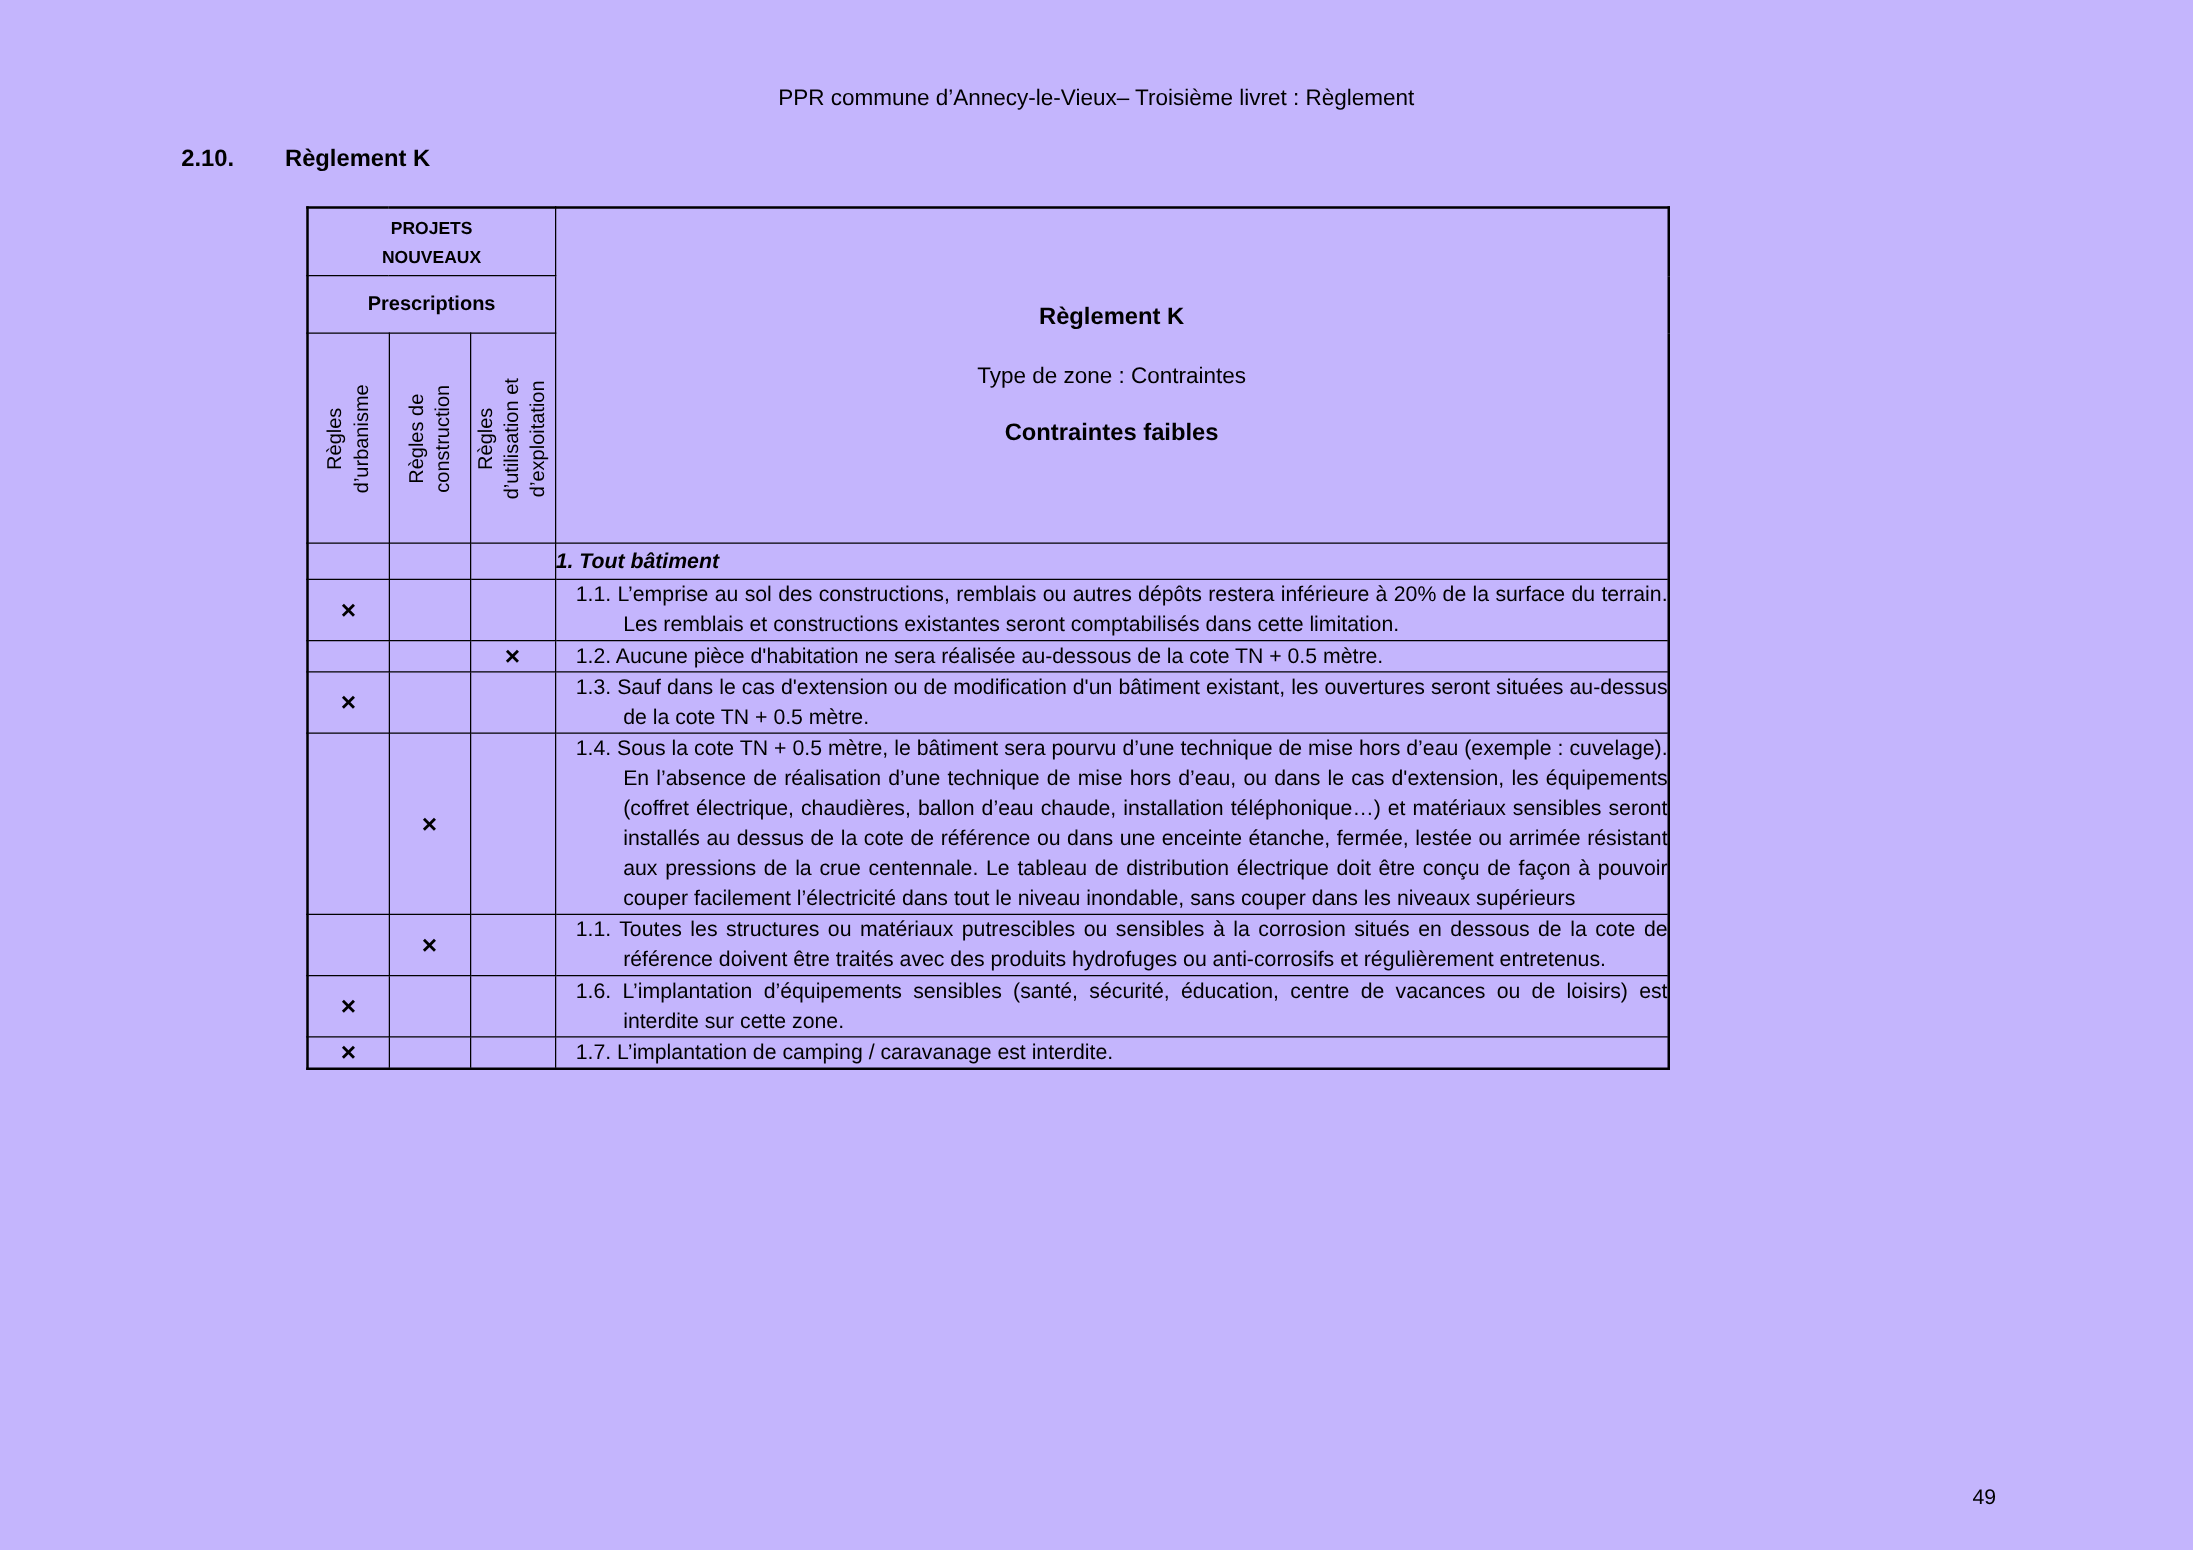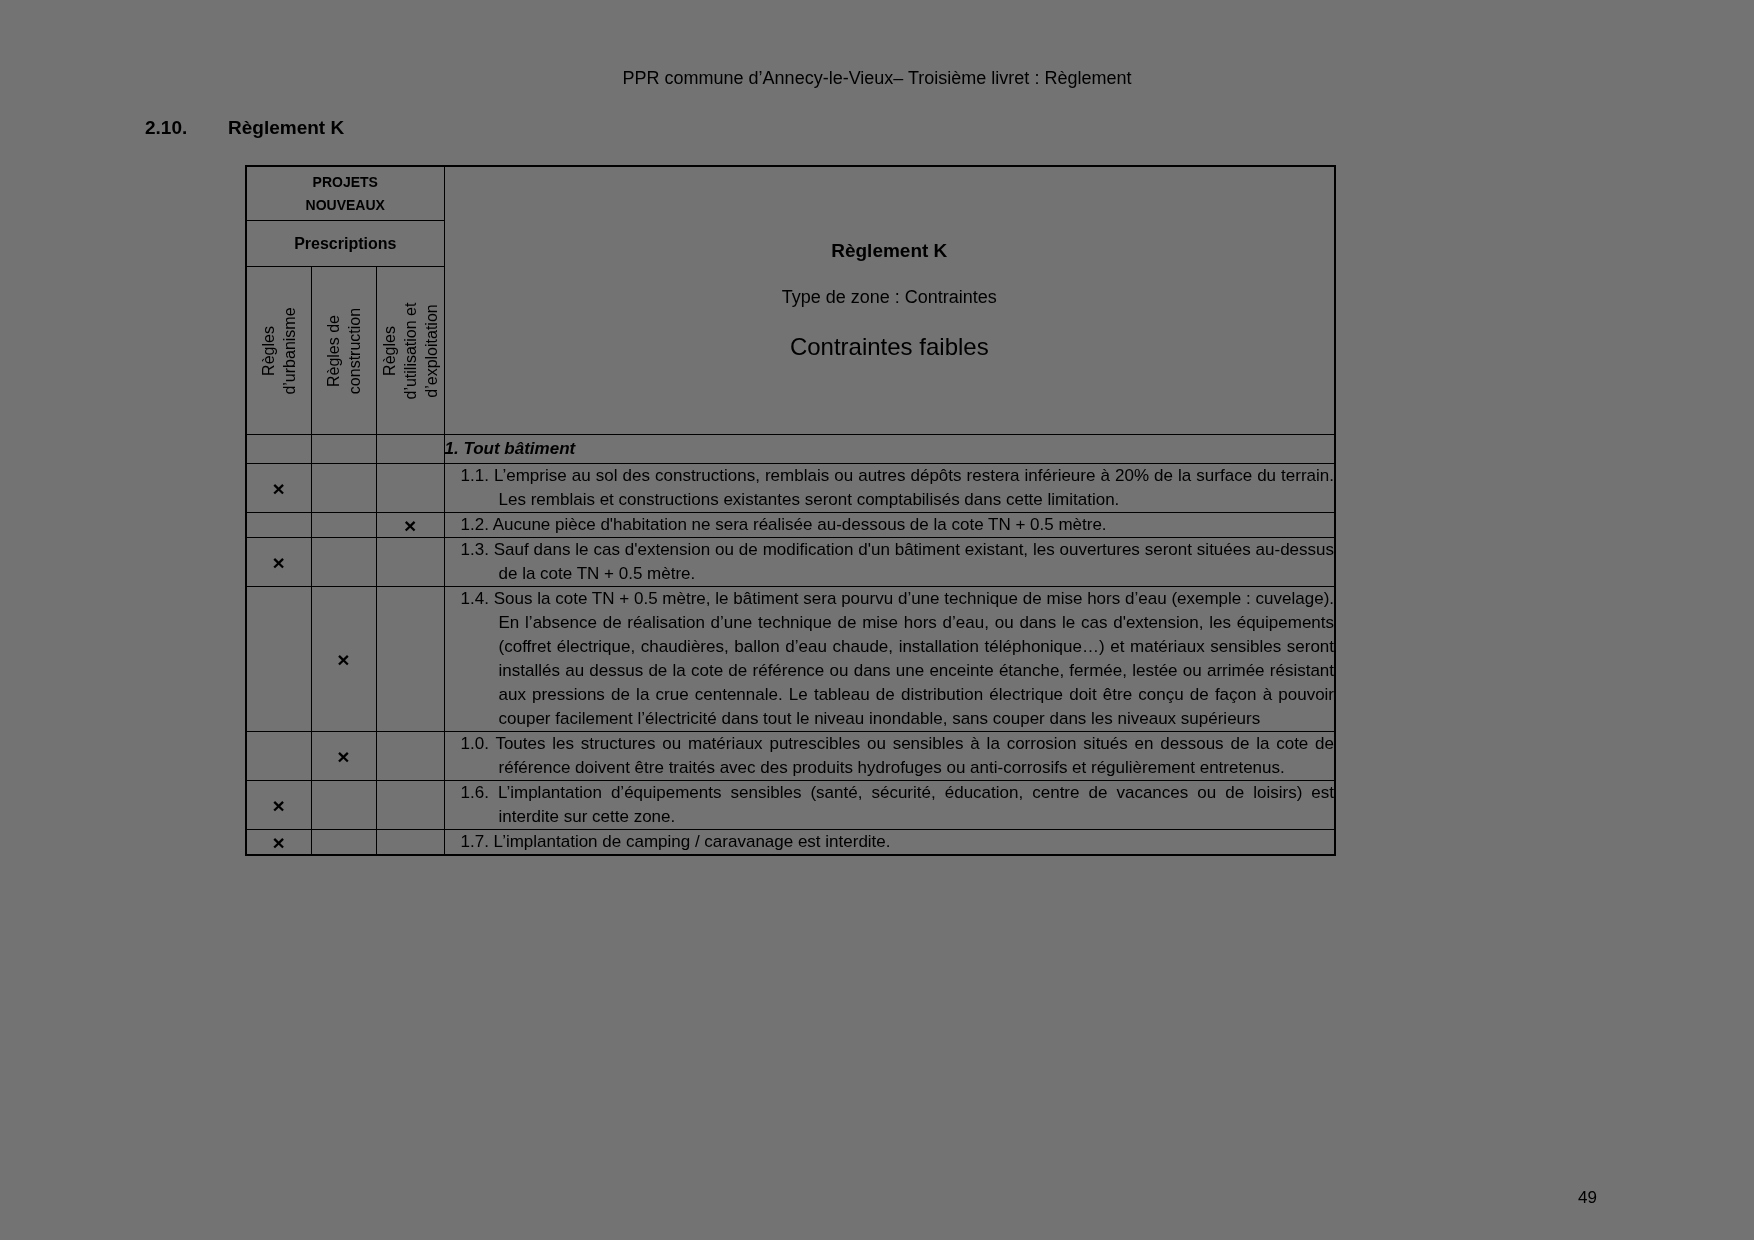--- a/index.html
+++ b/index.html
@@ -1,20 +1,20 @@
 <!DOCTYPE html>
 <html lang="fr"><head>
 <meta charset="utf-8">
 <style>
   html,body { margin:0; padding:0; background:#ffffff; }
   .page {
     position: relative;
     width: 1754px;
     height: 1240px;
-    background: #737373;
+    background: #c4b5fd;
     font-family: "Liberation Sans", sans-serif;
     color: #000000;
     overflow: hidden;
   }
 
   
   .page-header {
     position: absolute;
     top: 66px; left: 0; width: 100%;
     text-align: center;
@@ -79,21 +79,21 @@
 
   .th-right { vertical-align: middle; }
   .th-right .stack {
     display: flex;
     flex-direction: column;
     align-items: center;
     gap: 25px;
   }
   .th-right .rk  { font-size: 19px; font-weight: bold; }
   .th-right .zone{ font-size: 18px; }
-  .th-right .cf  { font-size: 24px; font-weight: normal; }
+  .th-right .cf  { font-size: 19px; font-weight: bold; }
 
   .section-row td { border-top: 2px solid #000; font-style: italic; }
   .section-cell {
     height: 28px;
     font-weight: bold;
     font-size: 17px;
     vertical-align: middle;
     padding: 1px 8px 1px 7px;
   }
 
@@ -194,21 +194,21 @@
     <td class="mark-cell"></td>
     <td class="desc-cell">
       <div class="desc-text">1.4. Sous la cote TN + 0.5 mètre, le bâtiment sera pourvu d’une technique de mise hors d’eau (exemple : cuvelage). En l’absence de réalisation d’une technique de mise hors d’eau, ou dans le cas d'extension, les équipements (coffret électrique, chaudières, ballon d’eau chaude, installation téléphonique…) et matériaux sensibles seront installés au dessus de la cote de référence ou dans une enceinte étanche, fermée, lestée ou arrimée résistant aux pressions de la crue centennale. Le tableau de distribution électrique doit être conçu de façon à pouvoir couper facilement l’électricité dans tout le niveau inondable, sans couper dans les niveaux supérieurs</div>
     </td>
   </tr>
         <tr class="body-row">
     <td class="mark-cell"></td>
     <td class="mark-cell">×</td>
     <td class="mark-cell"></td>
     <td class="desc-cell">
-      <div class="desc-text">1.0. Toutes les structures ou matériaux putrescibles ou sensibles à la corrosion situés en dessous de la cote de référence doivent être traités avec des produits hydrofuges ou anti-corrosifs et régulièrement entretenus.</div>
+      <div class="desc-text">1.1. Toutes les structures ou matériaux putrescibles ou sensibles à la corrosion situés en dessous de la cote de référence doivent être traités avec des produits hydrofuges ou anti-corrosifs et régulièrement entretenus.</div>
     </td>
   </tr>
         <tr class="body-row">
     <td class="mark-cell">×</td>
     <td class="mark-cell"></td>
     <td class="mark-cell"></td>
     <td class="desc-cell">
       <div class="desc-text">1.6. L’implantation d’équipements sensibles (santé, sécurité, éducation, centre de vacances ou de loisirs) est interdite sur cette zone.</div>
     </td>
   </tr>

